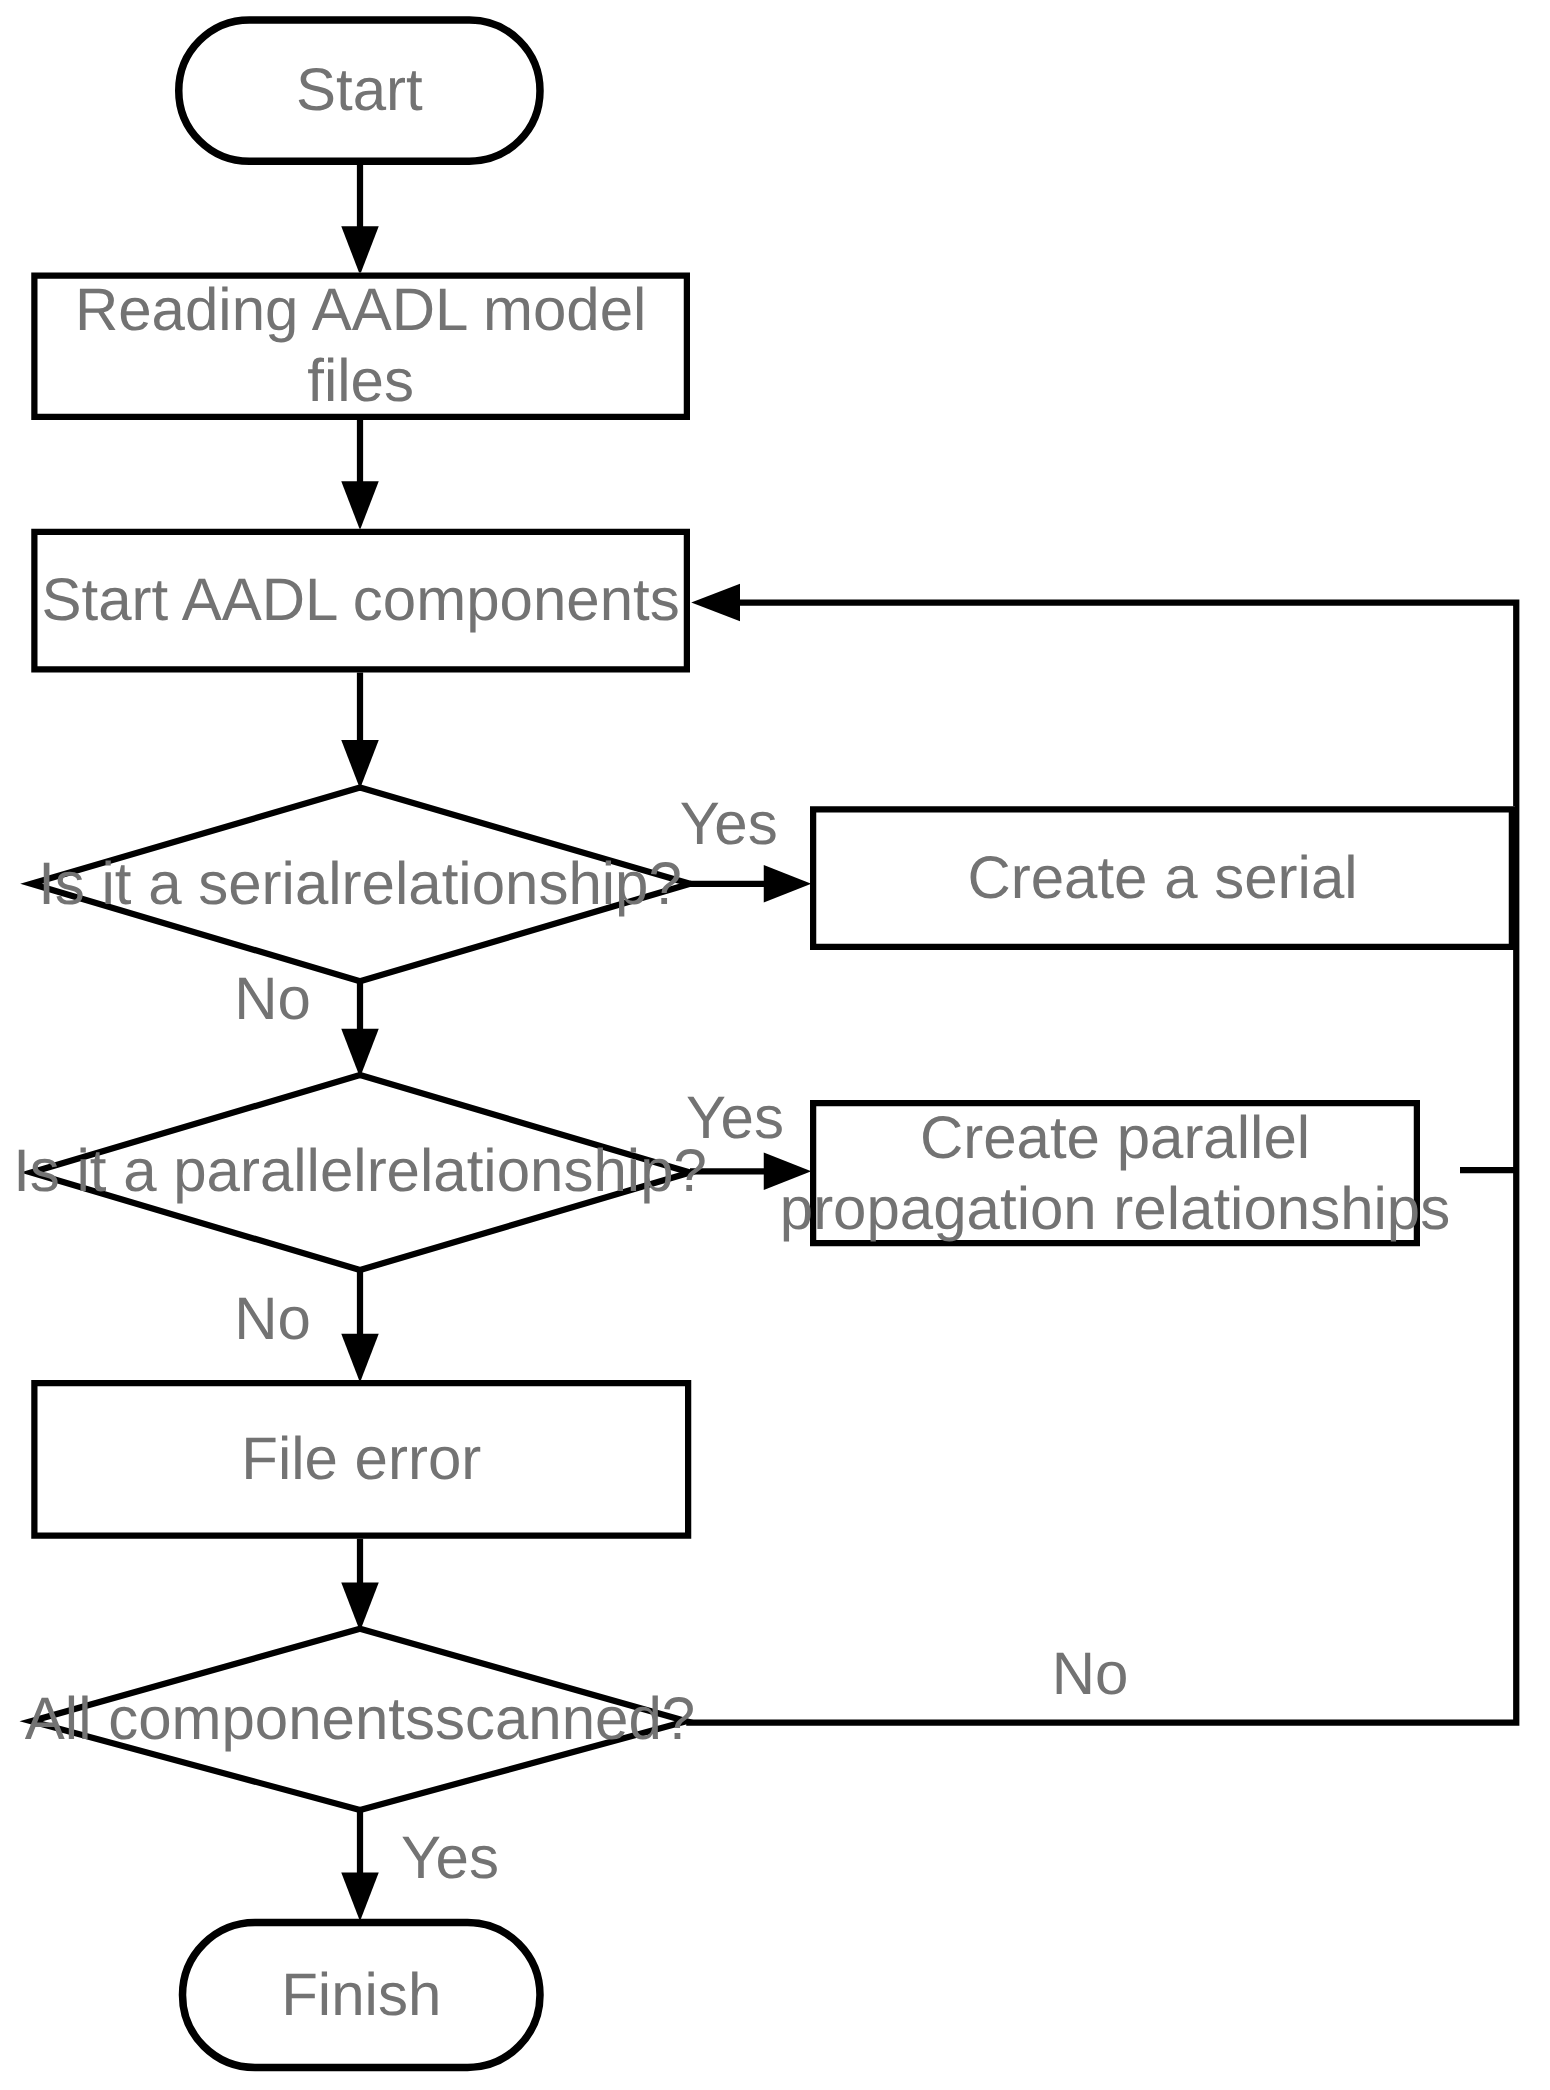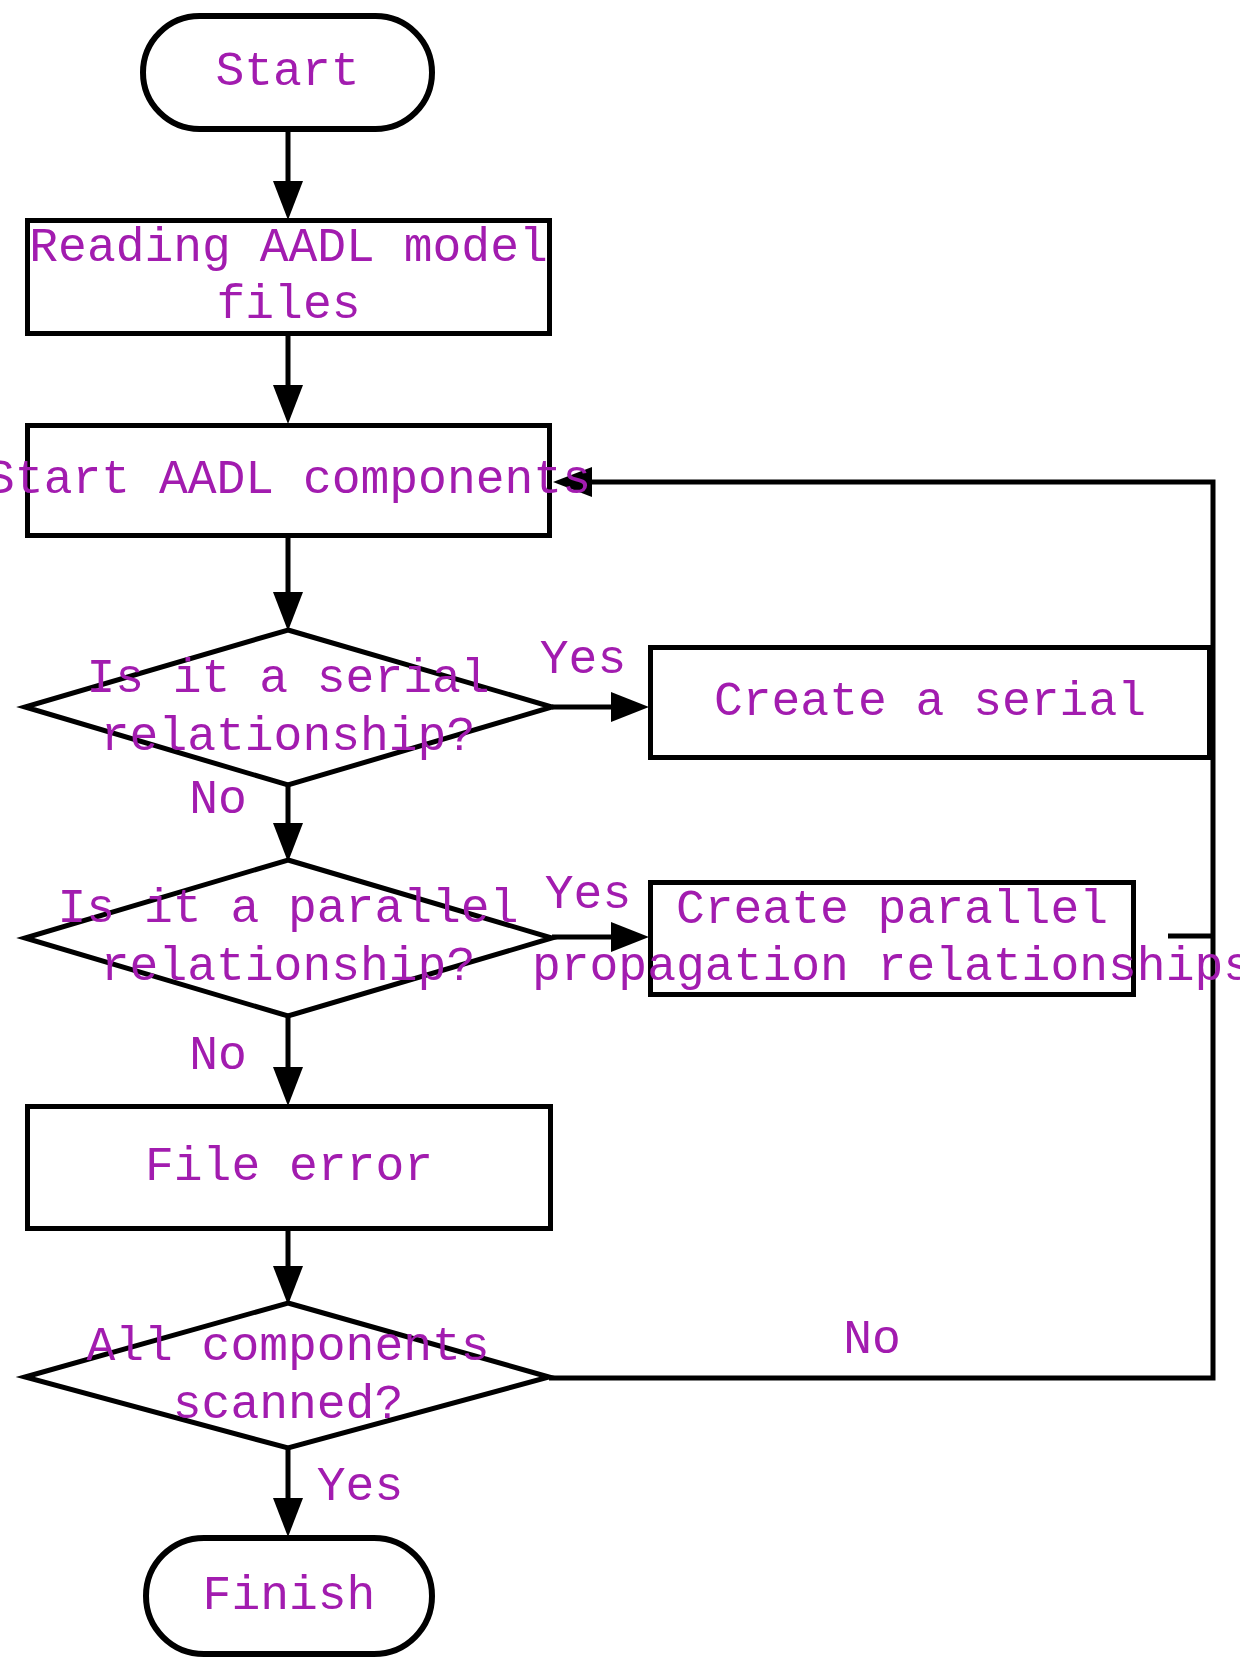--- a/index.html
+++ b/index.html
@@ -1,21 +1,21 @@
 <!DOCTYPE html>
 <html><head>
 <meta charset="utf-8">
 <style>
   html,body{margin:0;padding:0;background:#ffffff;}
   .canvas{
     position:relative;
     width:1240px;height:1672px;
     background:#ffffff;
-    font-family:Liberation Mono, monospace;
-    color:#a21caf;
+    font-family:Liberation Sans, sans-serif;
+    color:#737373;
     overflow:hidden;
   }
   .canvas svg{position:absolute;left:0;top:0;}
   .node{
     position:absolute;
     box-sizing:border-box;
     background:#ffffff;
     border:5px solid #000;
     display:flex;
     flex-direction:column;
@@ -23,21 +23,21 @@
     justify-content:center;
     text-align:center;
     font-size:48px;
     line-height:57px;
     white-space:nowrap;
   }
   .terminator{border-width:6px;border-radius:61px;}
   .dtext{
     position:absolute;
     display:flex;
-    flex-direction:column;
+    flex-direction:row;
     align-items:center;
     justify-content:center;
     text-align:right;
     font-size:48px;
     line-height:58px;
     white-space:nowrap;
     background:transparent;
   }
   .elabel{
     position:absolute;

